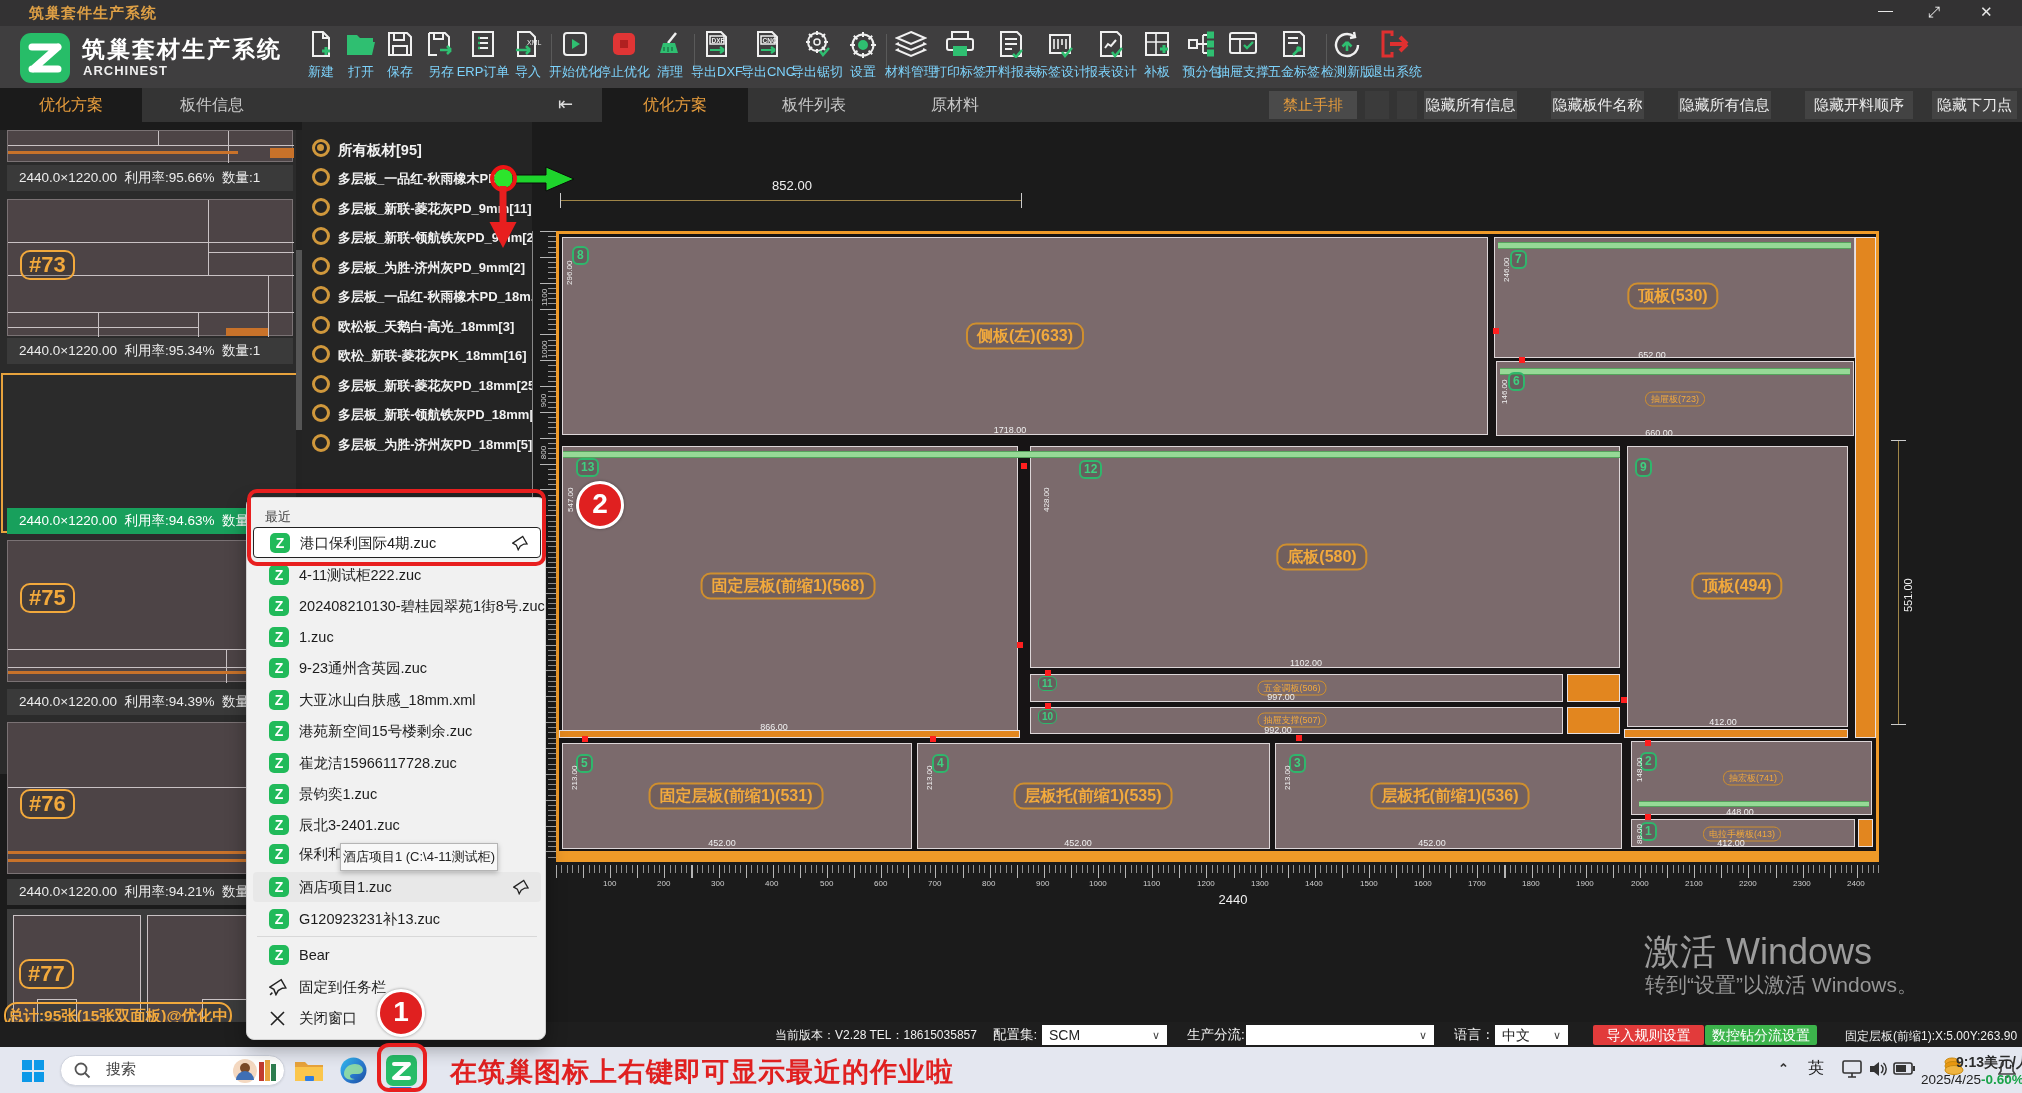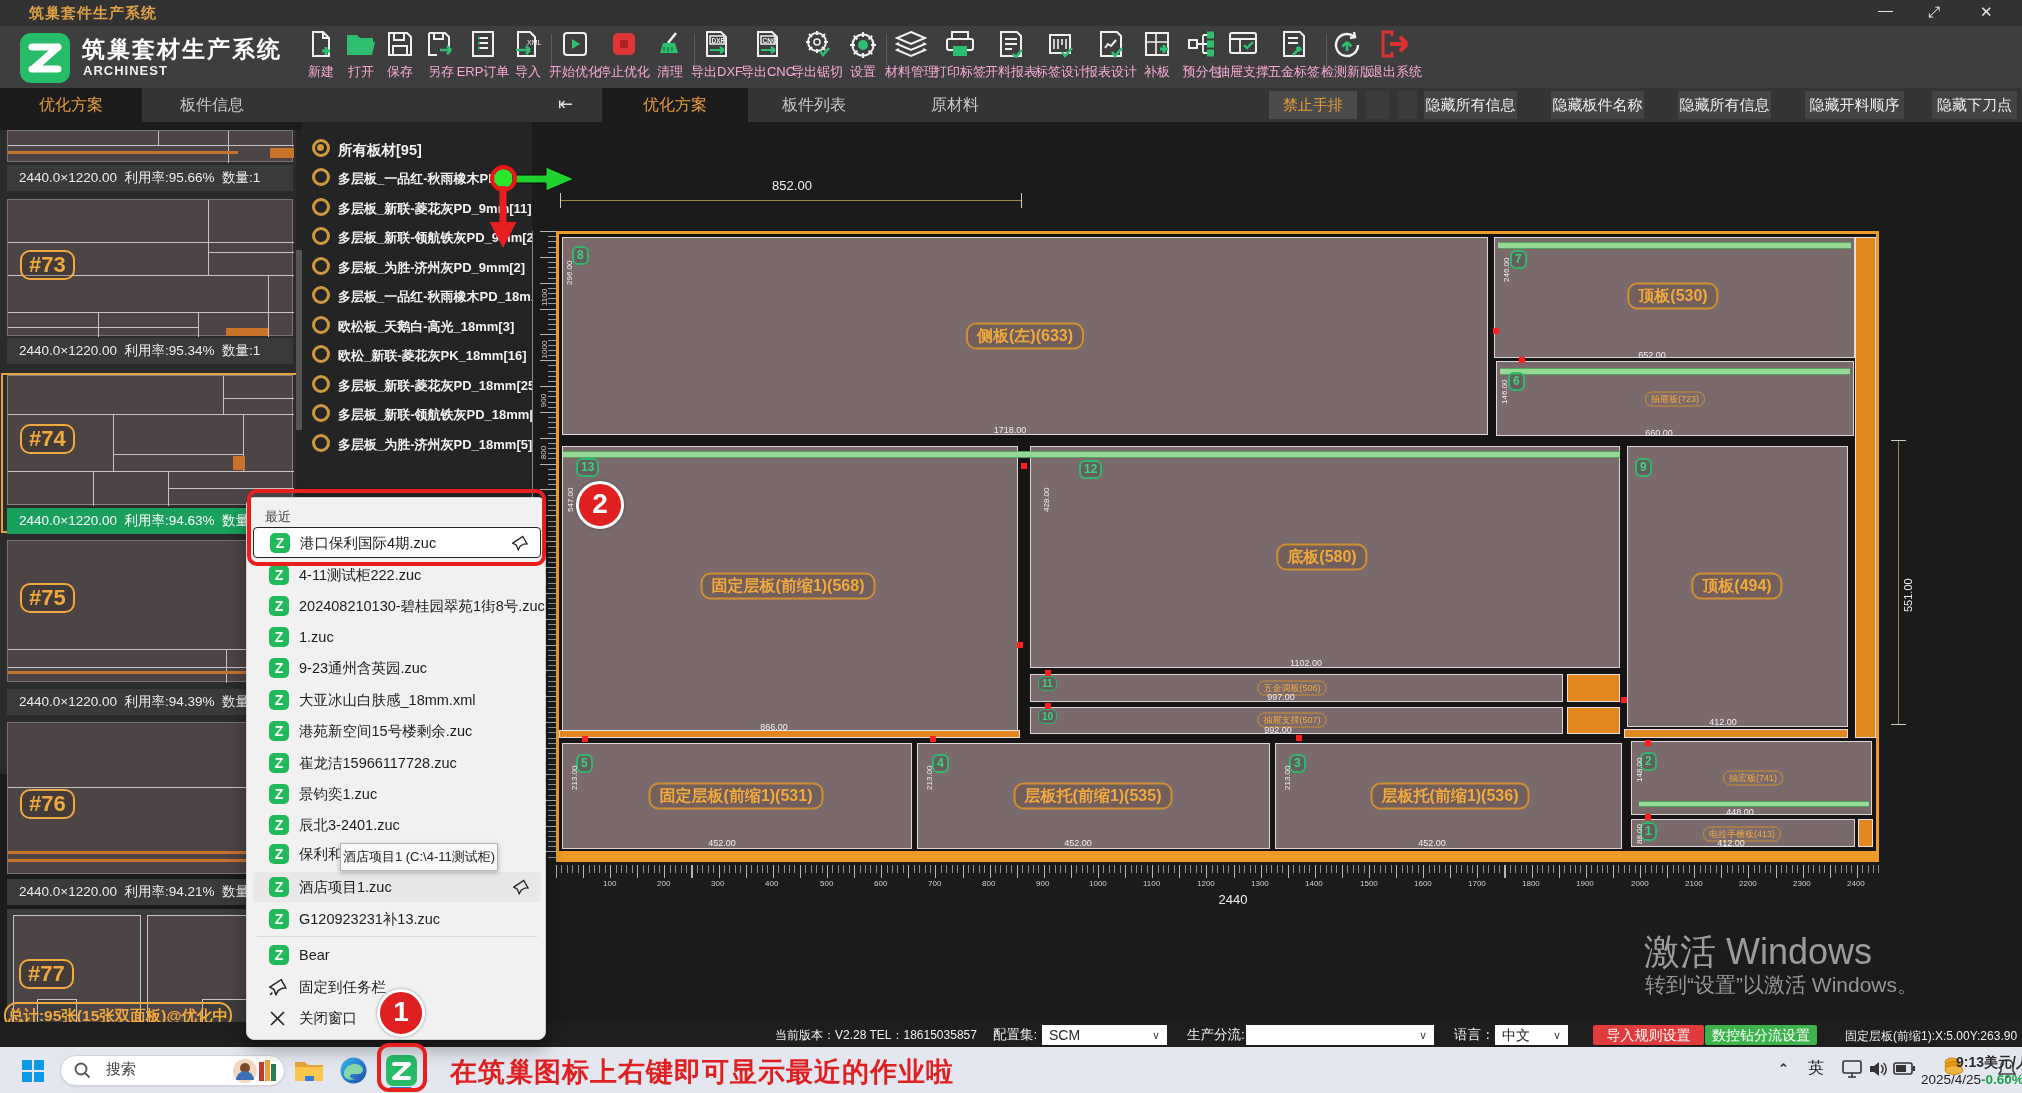--- a/index.html
+++ b/index.html
@@ -7,21 +7,21 @@
 #titlebar{position:absolute;left:0;top:0;width:2022px;height:26px;background:#333233}
 #titlebar .t{position:absolute;left:29px;top:4px;color:#dd9f45;font-size:15px;font-weight:bold;letter-spacing:1px}
 .winctl{position:absolute;top:3px;color:#e8e8e8;font-size:15px}
 #toolbar{position:absolute;left:0;top:26px;width:2022px;height:62px;background:#3f3e3f}
 #logo{position:absolute;left:20px;top:7px;width:50px;height:50px;background:#27bd68;border-radius:11px}
 #logo svg{position:absolute;left:0;top:0}
 #appname{position:absolute;left:82px;top:8px;color:#fff;font-size:23px;font-weight:bold;letter-spacing:2px}
 #appsub{position:absolute;left:83px;top:37px;color:#efefef;font-size:13px;font-weight:bold;letter-spacing:1px}
 .tbtn{position:absolute;top:4px;width:56px;height:56px;text-align:center}
 .tbtn svg{display:inline-block}
-.tbtn .l{position:absolute;top:33px;left:50%;transform:translateX(-50%);color:#f9a8d4;font-size:13px;white-space:nowrap}
+.tbtn .l{position:absolute;top:33px;left:50%;transform:translateX(-50%);color:#7dd3fc;font-size:13px;white-space:nowrap}
 .tsep{position:absolute;top:8px;width:1px;height:44px;background:#5a5a5a}
 #tabrow{position:absolute;left:0;top:88px;width:2022px;height:34px;background:#343434}
 .tab{position:absolute;top:0;height:34px;line-height:34px;text-align:center;font-size:16px;color:#c9c9c9}
 .tab.act{background:#1b1b1b;color:#e89d3c}
 .hbtn{position:absolute;top:3px;height:28px;line-height:28px;text-align:center;font-size:15px;color:#efefef;background:#434343}
 
 #leftpanel{position:absolute;left:0;top:130px;width:302px;height:644px;background:#2b2b2b}
 .thumb{position:absolute;left:7px;width:286px;background:#4d4446}
 .cap{position:absolute;left:7px;width:286px;height:26px;background:#3a3a3a;color:#ececec;font-size:13.5px;line-height:26px;padding-left:12px;white-space:nowrap}
 .tl{position:absolute;background:#c9c2c4}
@@ -211,21 +211,21 @@
  <div style="position:absolute;left:558px;top:5px;color:#ddd;font-size:18px">⇤</div>
  <div class="tab act" style="left:602px;width:146px">优化方案</div>
  <div class="tab" style="left:748px;width:132px">板件列表</div>
  <div class="tab" style="left:900px;width:110px">原材料</div>
  <div class="hbtn" style="left:1269px;width:88px;color:#e89d3c;background:#4a4a4a">禁止手排</div>
  <div class="hbtn" style="left:1365px;width:24px;background:#3b3b3b"></div>
  <div class="hbtn" style="left:1397px;width:20px;background:#3b3b3b"></div>
  <div class="hbtn" style="left:1424px;width:93px">隐藏所有信息</div>
  <div class="hbtn" style="left:1551px;width:93px">隐藏板件名称</div>
  <div class="hbtn" style="left:1678px;width:93px">隐藏所有信息</div>
- <div class="hbtn" style="left:1805px;width:99px">隐藏开料顺序</div>
+ <div class="hbtn" style="left:1805px;width:108px">隐藏开料顺序</div>
  <div class="hbtn" style="left:1932px;width:85px">隐藏下刀点</div>
 </div>
 <div id="leftpanel">
 
  <div class="thumb" style="top:0;height:32px;border:1px solid #7a7274">
   <div class="tl" style="left:0;top:14px;width:286px;height:1px"></div>
   <div class="tl" style="left:150px;top:0;width:1px;height:14px"></div>
   <div class="tl" style="left:220px;top:0;width:1px;height:32px"></div>
   <div class="to" style="left:0;top:20px;width:230px;height:3px"></div>
   <div class="to" style="left:262px;top:17px;width:24px;height:10px"></div>
@@ -241,34 +241,20 @@
   <div class="tl" style="left:0;top:112px;width:286px;height:1px"></div>
   <div class="tl" style="left:90px;top:112px;width:1px;height:25px"></div>
   <div class="tl" style="left:190px;top:112px;width:1px;height:25px"></div>
   <div class="tl" style="left:0;top:127px;width:190px;height:1px"></div>
   <div class="to" style="left:218px;top:128px;width:42px;height:8px"></div>
   <div class="tnum" style="top:50px">#73</div>
  </div>
  <div class="cap" style="top:208px">2440.0×1220.00&nbsp; 利用率:95.34%&nbsp; 数量:1</div>
 
  <div style="position:absolute;left:1px;top:243px;width:300px;height:160px;border:2px solid #e8a33d"></div>
- <div class="thumb" style="top:245px;height:130px;border:1px solid #8a8284">
-  <div class="tl" style="left:0;top:38px;width:286px;height:1px"></div>
-  <div class="tl" style="left:215px;top:0;width:1px;height:38px"></div>
-  <div class="tl" style="left:215px;top:22px;width:71px;height:1px"></div>
-  <div class="tl" style="left:0;top:95px;width:286px;height:1px"></div>
-  <div class="tl" style="left:105px;top:38px;width:1px;height:57px"></div>
-  <div class="tl" style="left:105px;top:78px;width:130px;height:1px"></div>
-  <div class="tl" style="left:235px;top:38px;width:1px;height:57px"></div>
-  <div class="tl" style="left:85px;top:95px;width:1px;height:35px"></div>
-  <div class="tl" style="left:160px;top:95px;width:1px;height:35px"></div>
-  <div class="tl" style="left:160px;top:112px;width:126px;height:1px"></div>
-  <div class="to" style="left:225px;top:80px;width:12px;height:14px"></div>
-  <div class="tnum" style="top:48px">#74</div>
- </div>
  <div class="cap" style="top:378px;background:#18a05c;color:#fff">2440.0×1220.00&nbsp; 利用率:94.63%&nbsp; 数量:1</div>
 
  <div class="thumb" style="top:410px;height:142px;border:1px solid #7a7274">
   <div class="tl" style="left:0;top:108px;width:286px;height:1px"></div>
   <div class="tl" style="left:218px;top:108px;width:1px;height:34px"></div>
   <div class="tl" style="left:0;top:126px;width:286px;height:1px"></div>
   <div class="to" style="left:0;top:130px;width:286px;height:3px"></div>
   <div class="tnum" style="top:42px">#75</div>
  </div>
  <div class="cap" style="top:559px">2440.0×1220.00&nbsp; 利用率:94.39%&nbsp; 数量:1</div>

